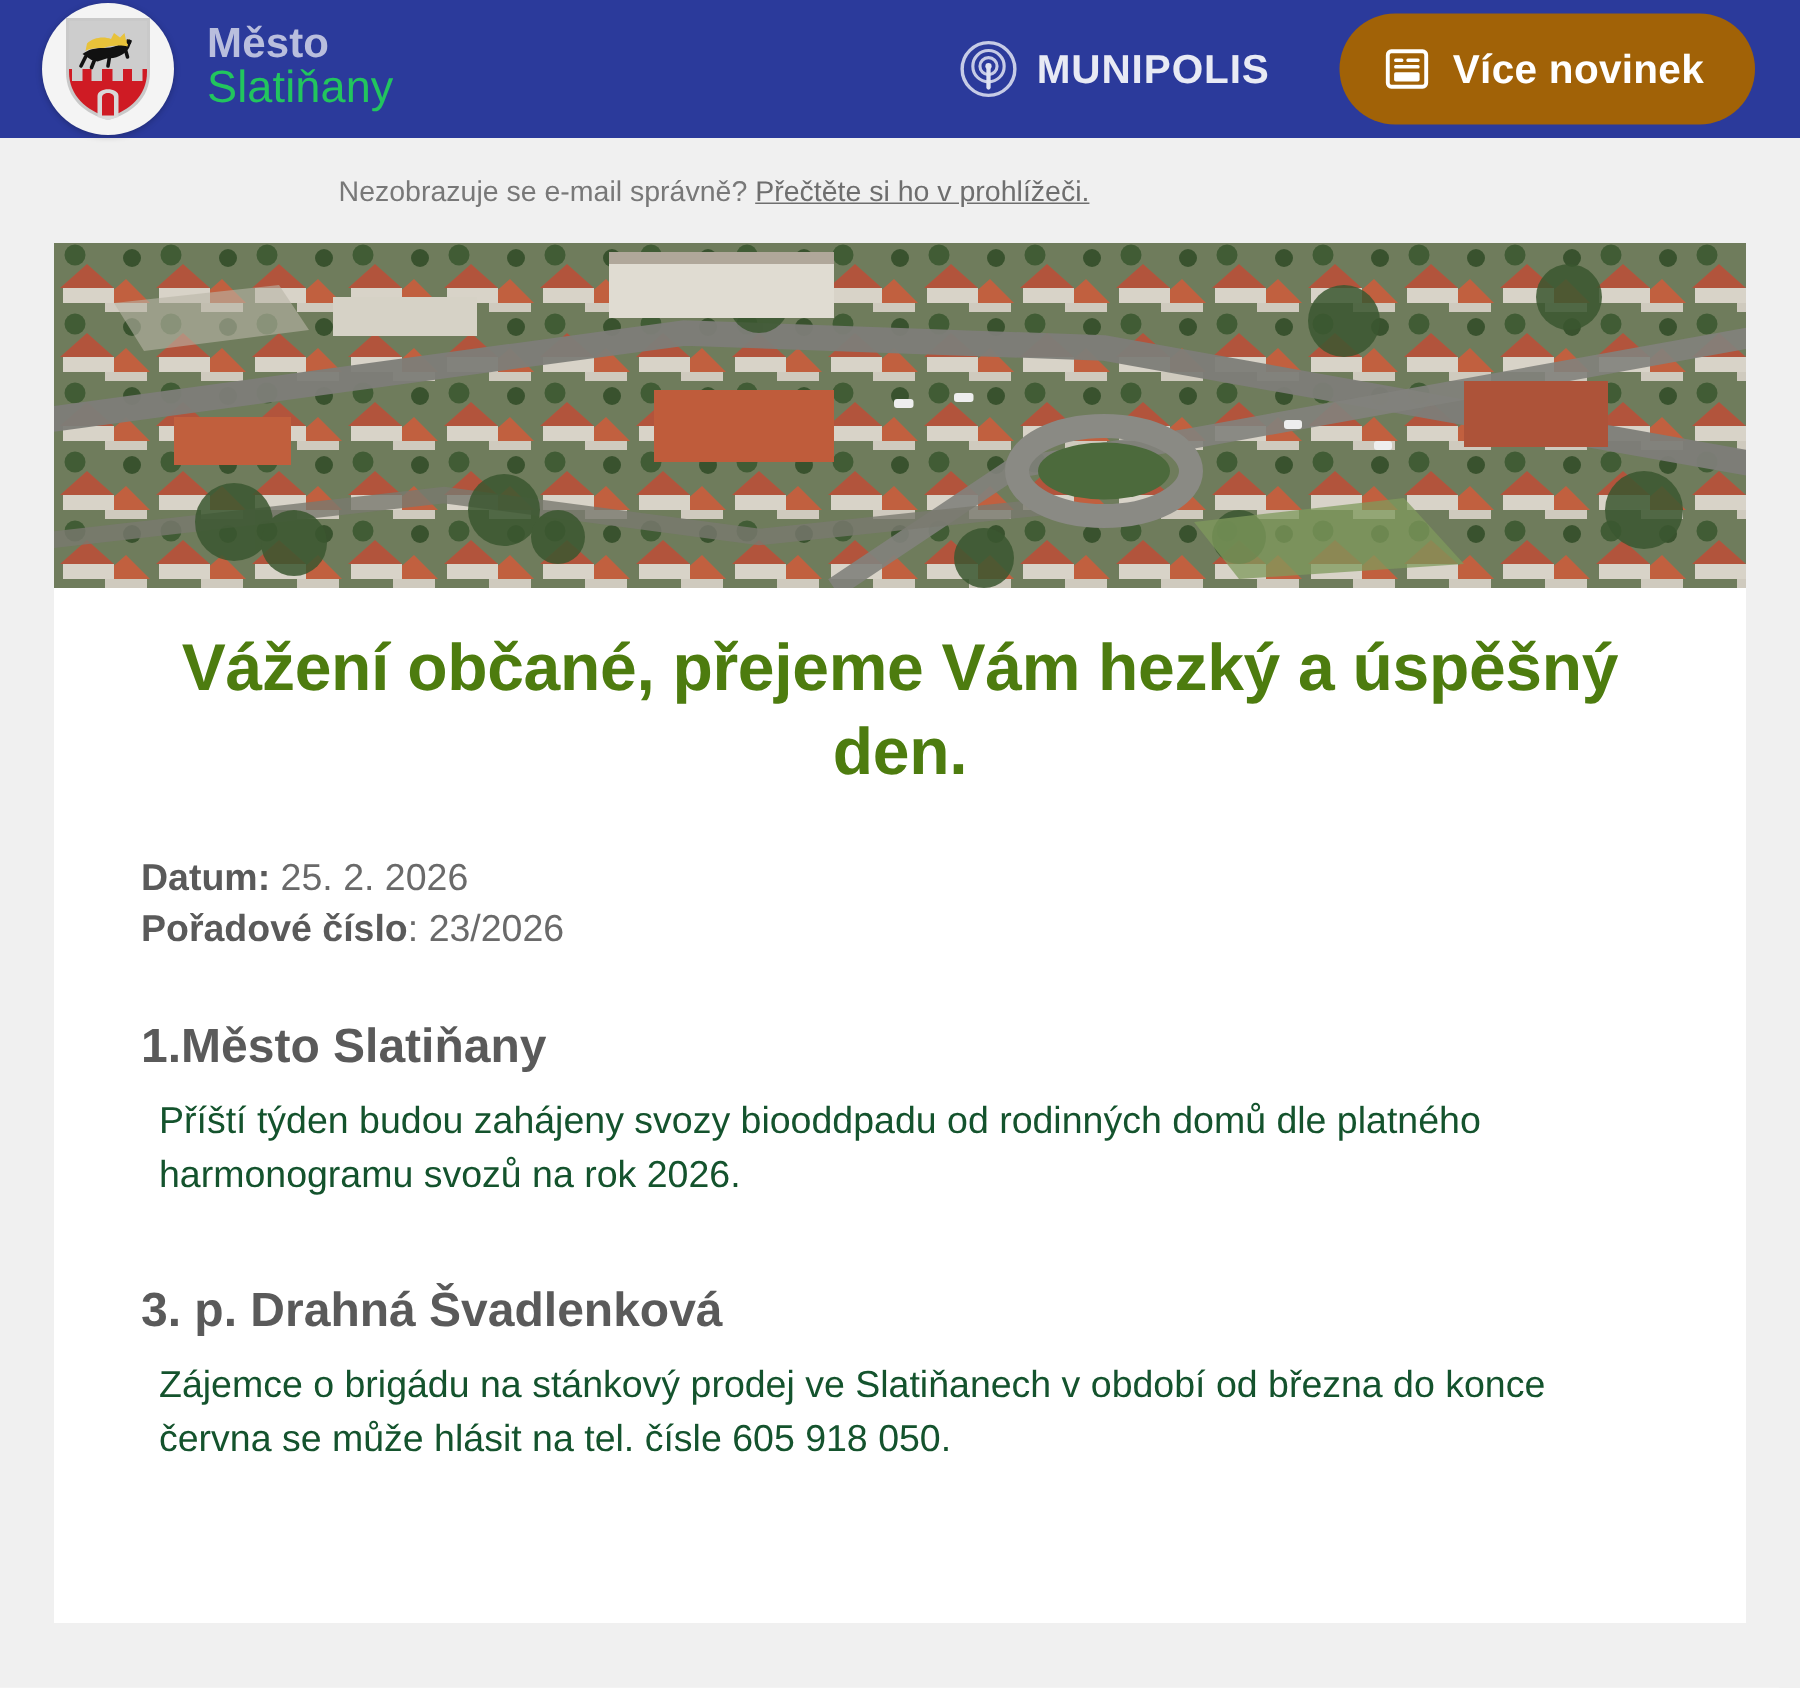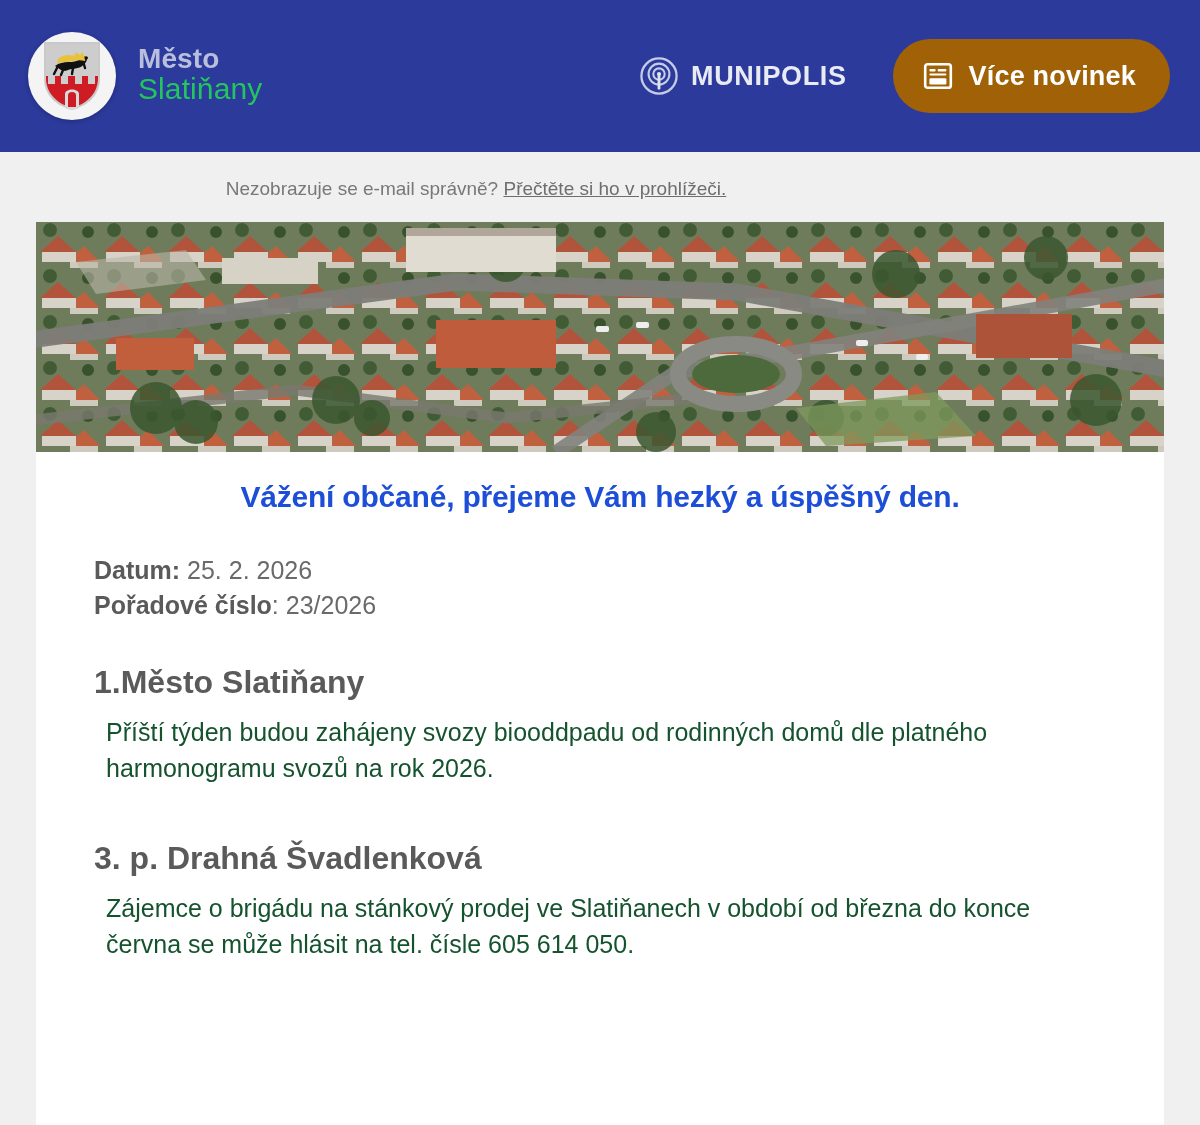--- a/index.html
+++ b/index.html
@@ -11,21 +11,21 @@
     height: 1125px;
     overflow: hidden;
     background: #f0f0f0;
     font-family: "Liberation Sans", "DejaVu Sans", sans-serif;
   }
 
   
   .header {
     position: relative;
     width: 1200px;
-    height: 152px;
+    height: 92px;
     background: #2b3a9b;
     display: flex;
     align-items: center;
     padding: 0 30px 0 28px;
   }
 
   .brand {
     display: flex;
     align-items: center;
     gap: 22px;
@@ -131,24 +131,24 @@
     height: 230px;
     overflow: hidden;
     background: #6d7a5a;
   }
   .hero svg { display: block; width: 1128px; height: 230px; }
 
   .headline {
     margin: 0;
     padding: 26px 60px 0;
     text-align: center;
-    font-size: 30px;
+    font-size: 44px;
     font-weight: bold;
     line-height: 1.28;
-    color: #1d4ed8;
+    color: #4d7c0f;
     letter-spacing: -.2px;
   }
 
   .meta {
     padding: 37px 58px 0;
     font-size: 25px;
     line-height: 1.38;
     color: #6a6a6a;
   }
   .meta b { color: #5a5a5a; font-weight: bold; }
@@ -313,17 +313,17 @@
   <div class="news">
 
     <div class="news-item">
       <p class="news-title">1.Město Slatiňany</p>
       <p class="news-body">Příští týden budou zahájeny svozy biooddpadu od rodinných domů dle platného harmonogramu svozů na rok 2026.</p>
     </div>
 
 
     <div class="news-item">
       <p class="news-title">3. p. Drahná Švadlenková</p>
-      <p class="news-body">Zájemce o brigádu na stánkový prodej ve Slatiňanech v období od března do konce června se může hlásit na tel. čísle 605 614 050.</p>
+      <p class="news-body">Zájemce o brigádu na stánkový prodej ve Slatiňanech v období od března do konce června se může hlásit na tel. čísle 605 918 050.</p>
     </div>
 
   </div>
 </div>
 
 </body></html>

